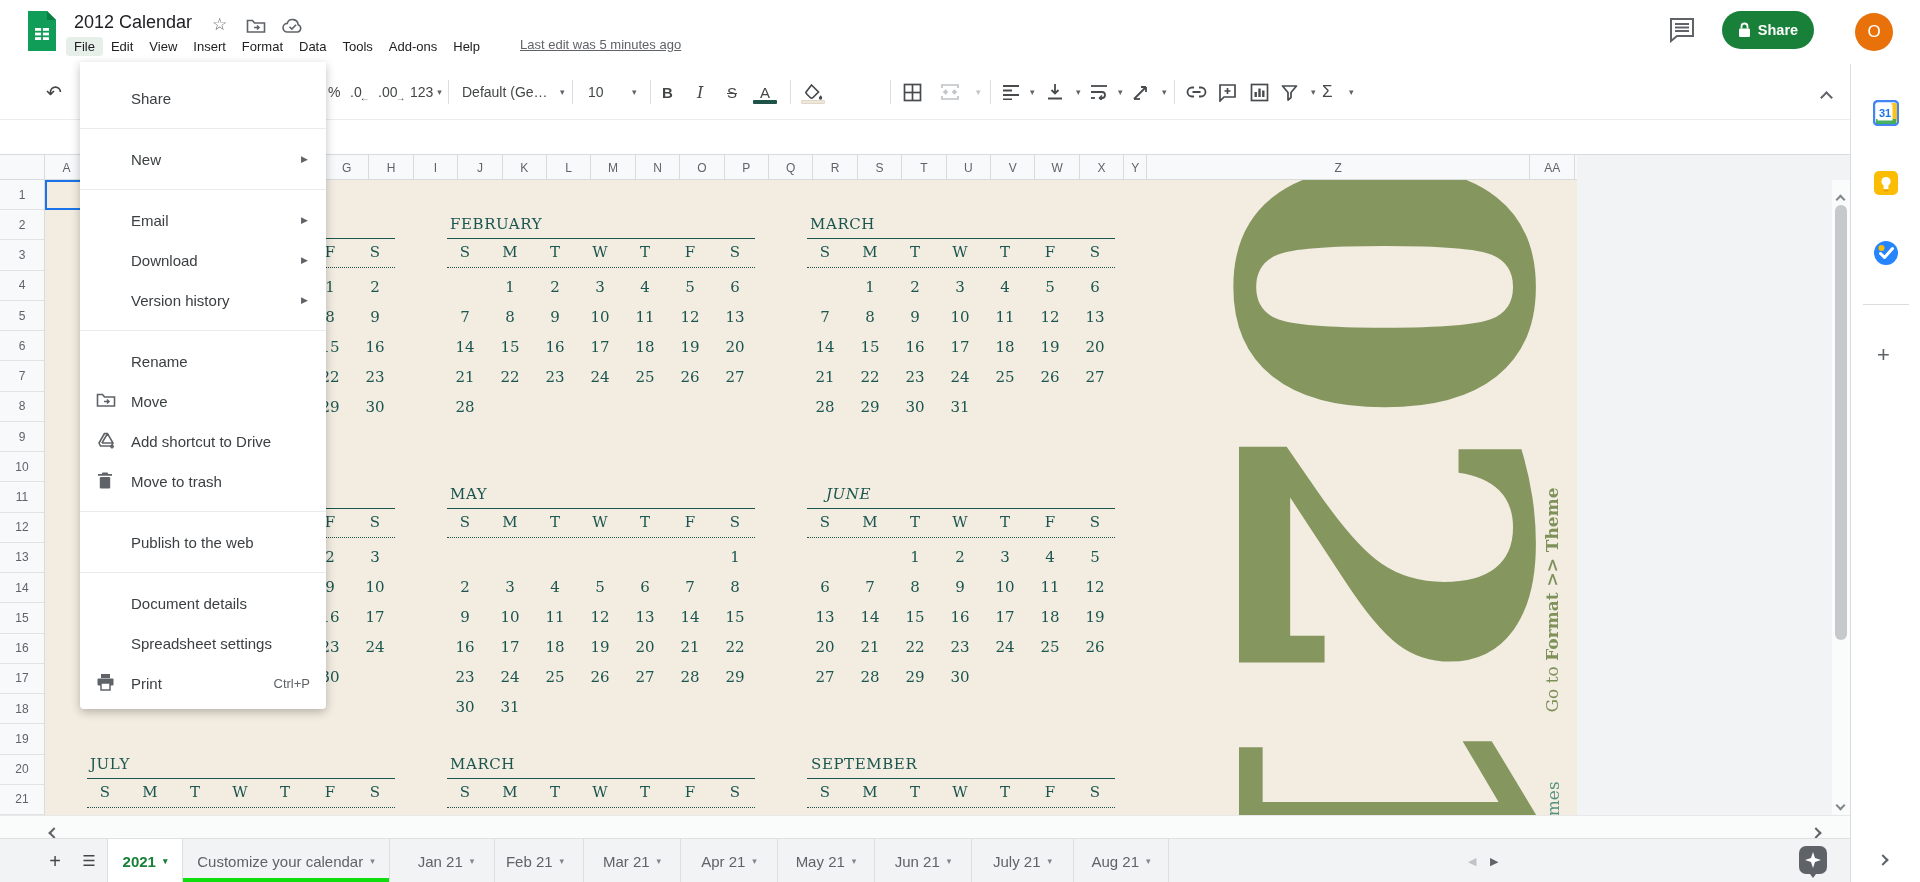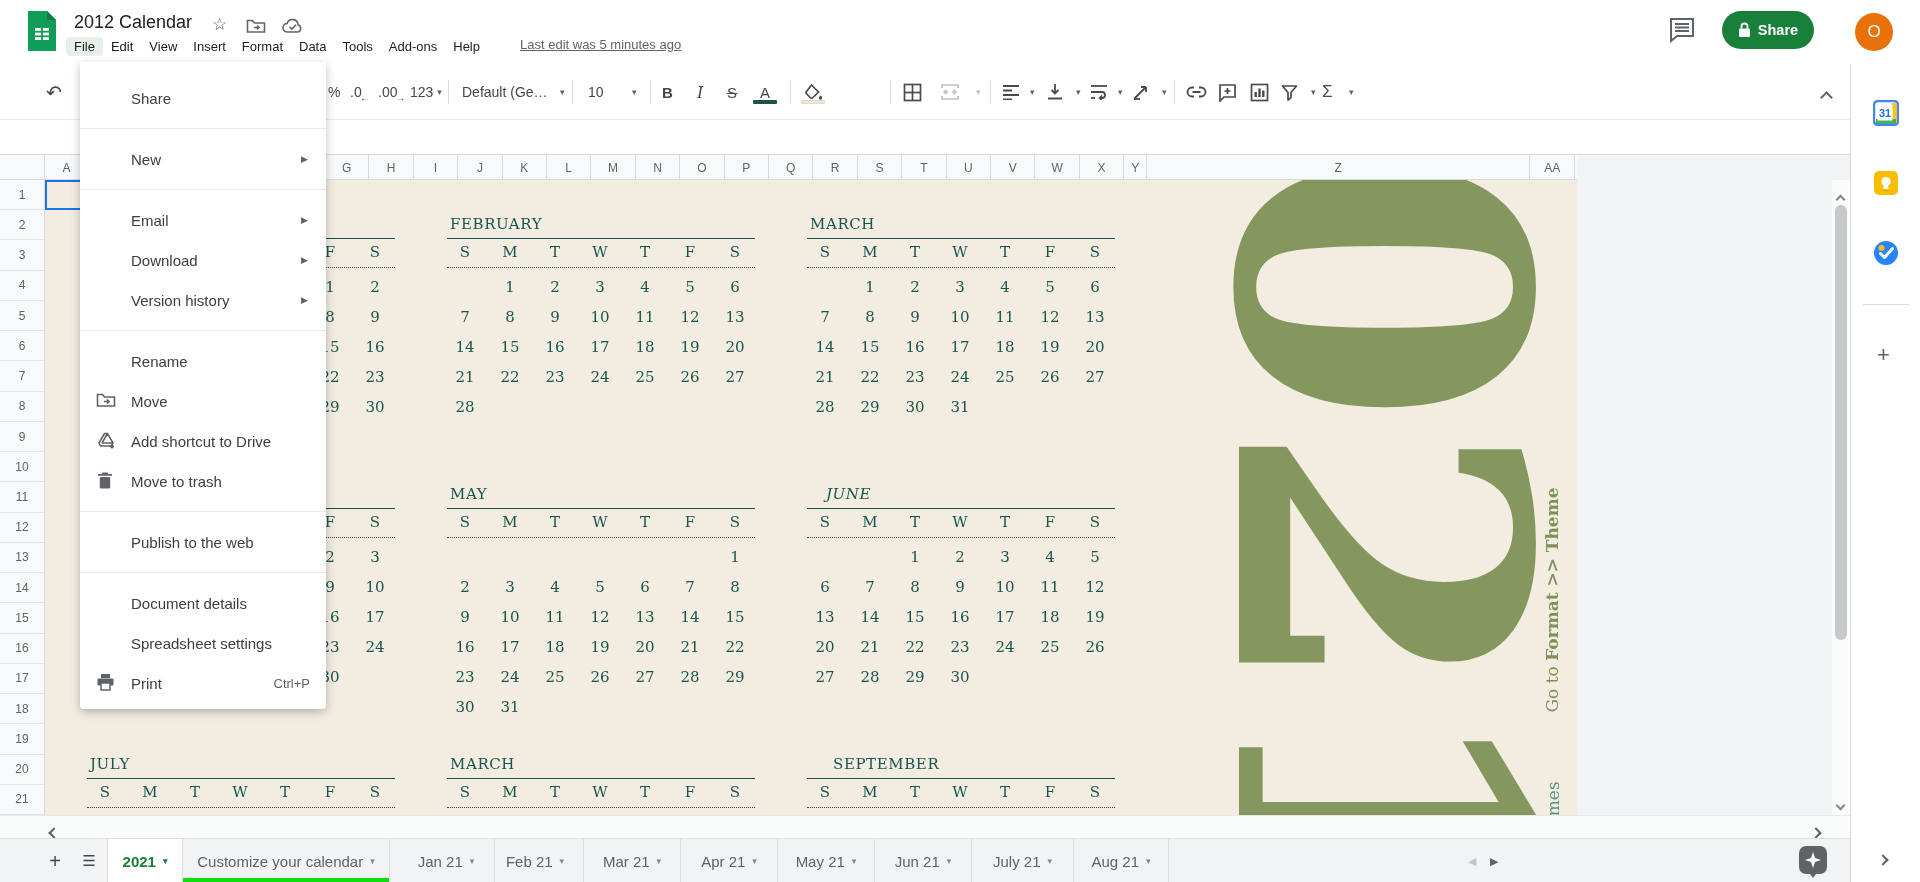--- a/index.html
+++ b/index.html
@@ -580,21 +580,21 @@
         <div class="cal-title" style="left: 405px; top: 575px;">MARCH</div>
         <div class="cal-line" style="left: 402px; top: 598px; width: 308px;"></div>
         <div class="cal-wd" style="left: 398px; top: 603px;">S</div>
         <div class="cal-wd" style="left: 443px; top: 603px;">M</div>
         <div class="cal-wd" style="left: 488px; top: 603px;">T</div>
         <div class="cal-wd" style="left: 533px; top: 603px;">W</div>
         <div class="cal-wd" style="left: 578px; top: 603px;">T</div>
         <div class="cal-wd" style="left: 623px; top: 603px;">F</div>
         <div class="cal-wd" style="left: 668px; top: 603px;">S</div>
         <div class="cal-dash" style="left: 402px; top: 627px; width: 308px;"></div>
-        <div class="cal-title" style="left: 788px; top: 575px;">SEPTEMBER</div>
+        <div class="cal-title" style="left: 766px; top: 575px;">SEPTEMBER</div>
         <div class="cal-line" style="left: 762px; top: 598px; width: 308px;"></div>
         <div class="cal-wd" style="left: 758px; top: 603px;">S</div>
         <div class="cal-wd" style="left: 803px; top: 603px;">M</div>
         <div class="cal-wd" style="left: 848px; top: 603px;">T</div>
         <div class="cal-wd" style="left: 893px; top: 603px;">W</div>
         <div class="cal-wd" style="left: 938px; top: 603px;">T</div>
         <div class="cal-wd" style="left: 983px; top: 603px;">F</div>
         <div class="cal-wd" style="left: 1028px; top: 603px;">S</div>
         <div class="cal-dash" style="left: 762px; top: 627px; width: 308px;"></div>
       </div>

